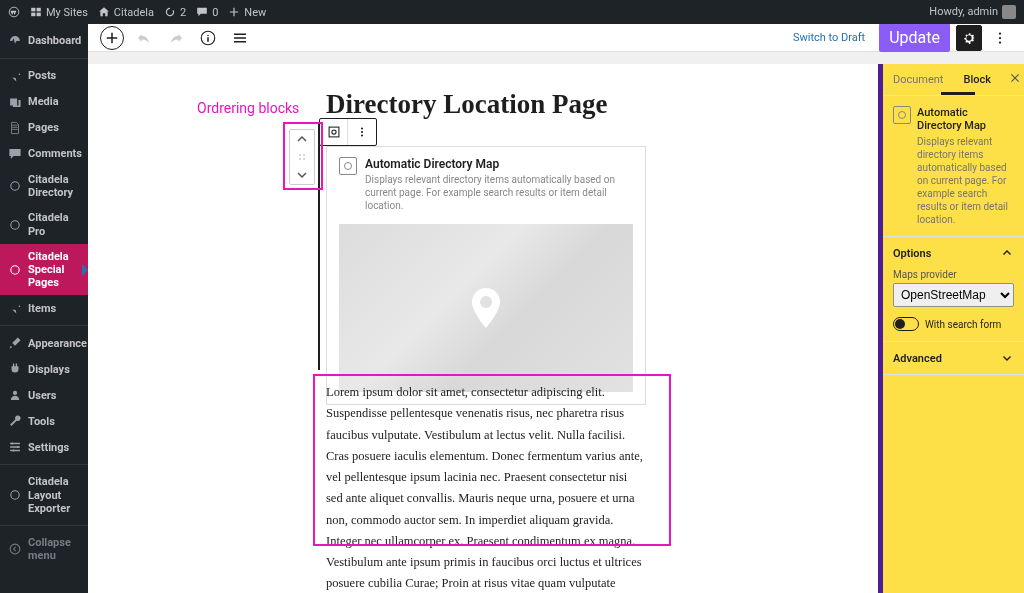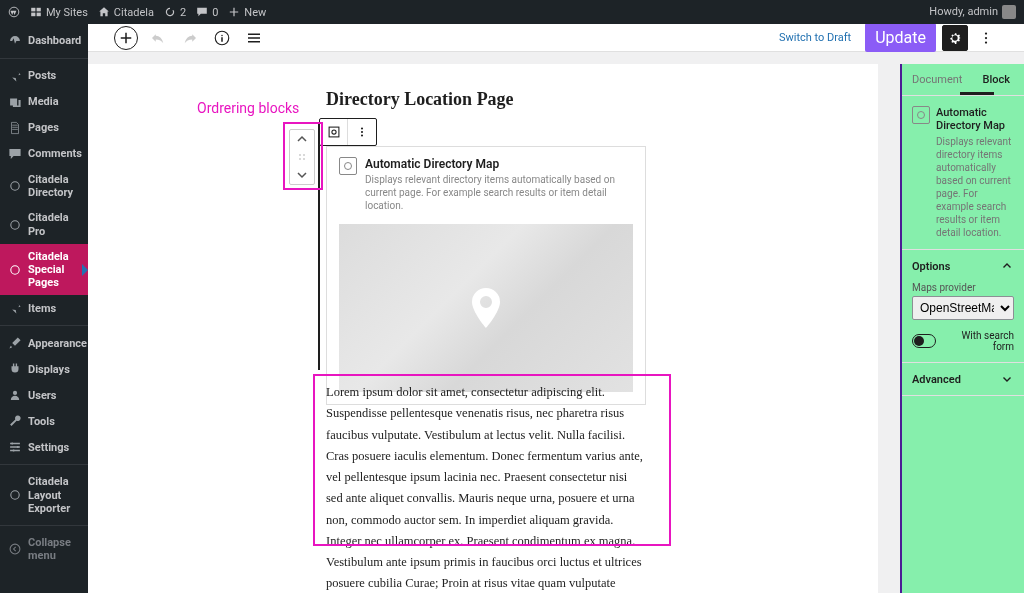--- a/index.html
+++ b/index.html
@@ -15,34 +15,34 @@
   .adminmenu .m { display:flex; align-items:center; gap:6px; padding:6px 8px; cursor:pointer;}
   .adminmenu .m.active { background:#be185d; color:#fff; position:relative;}
   .adminmenu .m.active::after { content:""; position:absolute; right:-6px; top:50%; margin-top:-6px; border:6px solid transparent; border-left-color:#2271b1;}
   .adminmenu .m .mi { width:14px; height:14px; flex:none; display:flex; align-items:center; justify-content:center;}
   .adminmenu .sep { height:1px; background:#32373c; margin:4px 0;}
   .adminmenu svg { width:14px; height:14px; fill:#9ca2a7;}
   .adminmenu .m.active svg { fill:#fff;}
   .adminmenu .m span.lbl { line-height:1.2; }
   .adminmenu .collapse { color:#787c82; }
   
-  .edheader { position:absolute; top:24px; left:88px; right:0; height:28px; background:#fff; display:flex; align-items:center; justify-content:space-between; padding:0 26px; border-bottom:1px solid #e0e0e0;}
+  .edheader { position:absolute; top:24px; left:88px; right:0; height:28px; background:#fff; display:flex; align-items:center; justify-content:space-between; padding:0 12px; border-bottom:1px solid #e0e0e0;}
   .edheader .hl { display:flex; align-items:center; gap:8px;}
   .ibtn { width:24px; height:24px; display:flex; align-items:center; justify-content:center; border-radius:2px; cursor:pointer; color:#1e1e1e;}
   .ibtn svg{ width:18px; height:18px; fill:currentColor;}
   .ibtn.circle { border:1px solid #1e1e1e; border-radius:50%;}
   .ibtn.disabled { color:#ccc;}
   .edheader .hr { display:flex; align-items:center; gap:6px;}
   .linkbtn { color:#2271b1; font-size:11px; padding:4px 8px; cursor:pointer;}
   .primarybtn { background:#8b5cf6; color:#fff; font-size:16px; padding:5px 10px; border-radius:2px; cursor:pointer;}
   .sqbtn { width:26px; height:26px; border:1px solid #ccc; border-radius:2px; display:flex; align-items:center; justify-content:center; cursor:pointer;}
   .sqbtn.active { background:#1e1e1e; color:#fff; border-color:#1e1e1e;}
   .sqbtn svg{width:16px;height:16px;fill:currentColor;}
   
-  .settings { position:absolute; top:64px; right:0; bottom:0; width:124px; background:#86efac; border-left:2px solid #4c1d95; font-size:11px; overflow:hidden;}
+  .settings { position:absolute; top:64px; right:0; bottom:0; width:146px; background:#fde047; border-left:5px solid #4c1d95; font-size:11px; overflow:hidden;}
   .settings .tabs { display:flex; align-items:center; border-bottom:1px solid #e0e0e0; position:relative; }
   .settings .tab { padding:8px 10px; color:#757575; cursor:pointer;}
   .settings .tab.active { color:#1e1e1e; font-weight:500;}
   .settings .tab.active::after { content:""; position:absolute; bottom:-1px; left:0; height:2px; background:#1e1e1e;}
   .settings .tabbar-underline { position:absolute; bottom:0; left:58px; width:34px; height:3px; background:#1e1e1e;}
   .settings .close { margin-left:auto; padding:8px; cursor:pointer;}
   .settings .blockinfo { padding:10px; display:flex; gap:6px; border-bottom:1px solid #e0e0e0;}
   .settings .blockinfo .bicon { width:18px; height:18px; border:1px solid #888; border-radius:2px; flex:none; display:flex; align-items:center; justify-content:center;}
   .settings .blockinfo .bicon div { width:8px;height:8px;border:1px solid #888;border-radius:50%;}
   .settings .blockinfo .bt .bn { font-weight:500; margin-bottom:3px; font-size:11px;}
@@ -53,21 +53,21 @@
   .settings .panel .pc { padding:0 10px 10px;}
   .settings .fldlabel { font-size:10px; color:#555; margin-bottom:3px; display:block;}
   .settings select { width:100%; font-size:12px; padding:3px; border:1px solid #8c8f94; border-radius:2px;}
   .settings .toggle-row { display:flex; align-items:center; gap:6px; margin-top:10px;}
   .toggle { width:26px; height:14px; border:1px solid #1e1e1e; border-radius:7px; position:relative;}
   .toggle::after{content:"";position:absolute;left:1px;top:1px;width:10px;height:10px;border-radius:50%;background:#1e1e1e;}
   
   .canvas { position:absolute; top:64px; left:88px; right:146px; bottom:0; background:#fff; overflow:hidden;}
   .annot-text { position:absolute; color:#e815c0; font-size:14px; }
   .annot-box { position:absolute; border:2px solid #e815c0; }
-  .doc-title { position:absolute; font-family: Georgia, serif; font-weight:700; font-size:18px;}
+  .doc-title { position:absolute; font-family: Georgia, serif; font-weight:700; font-size:27px;}
   
   .blk-toolbar{position:absolute; display:flex; background:#fff; border:1px solid #1e1e1e; height:28px; border-radius:2px;}
   .blk-toolbar .cell{width:28px;display:flex;align-items:center;justify-content:center;border-right:1px solid #ddd;cursor:pointer;}
   .blk-toolbar .cell:last-child{border-right:none;}
   .blk-toolbar svg{width:14px;height:14px;fill:#1e1e1e;}
   
   .movers { position:absolute; width:26px; border:1px solid #ccc; background:#fff; display:flex; flex-direction:column; border-radius:2px;}
   .movers .mb { height:18px; display:flex; align-items:center; justify-content:center; cursor:pointer; color:#555;}
   .movers .mb svg{width:10px;height:10px;fill:#bbb;}
   .movers .mb:last-child svg{fill:#555;}

